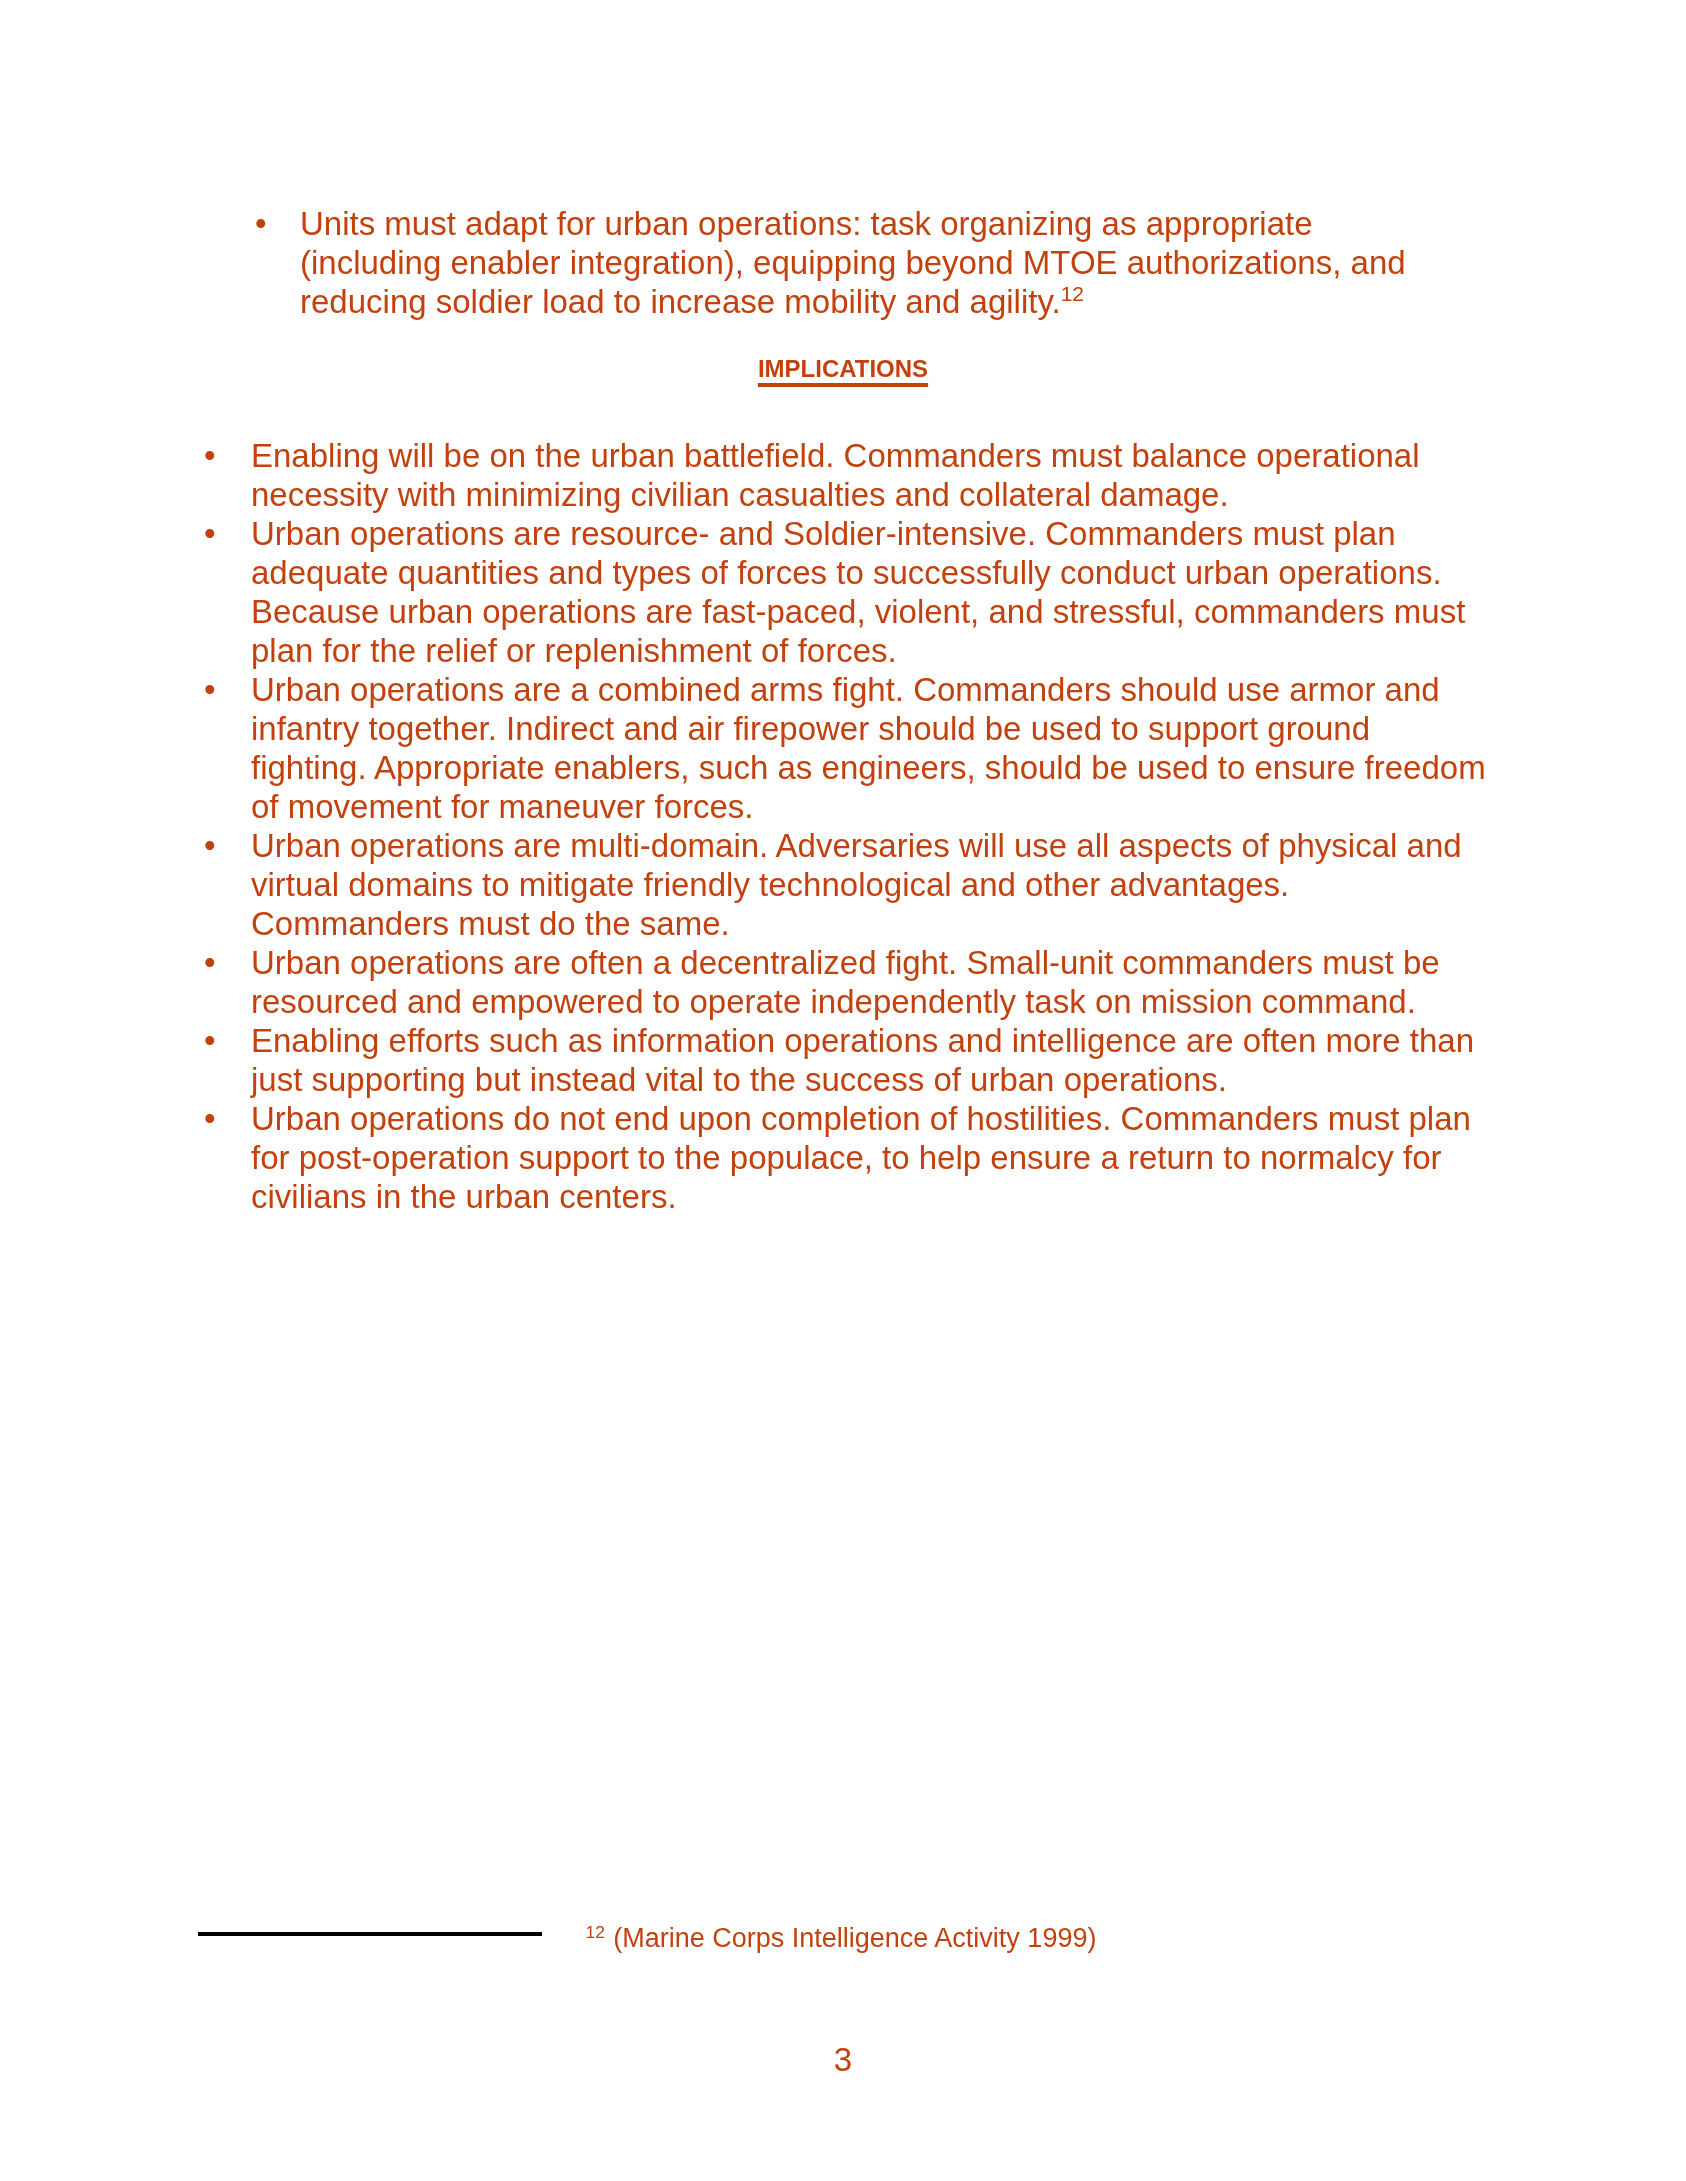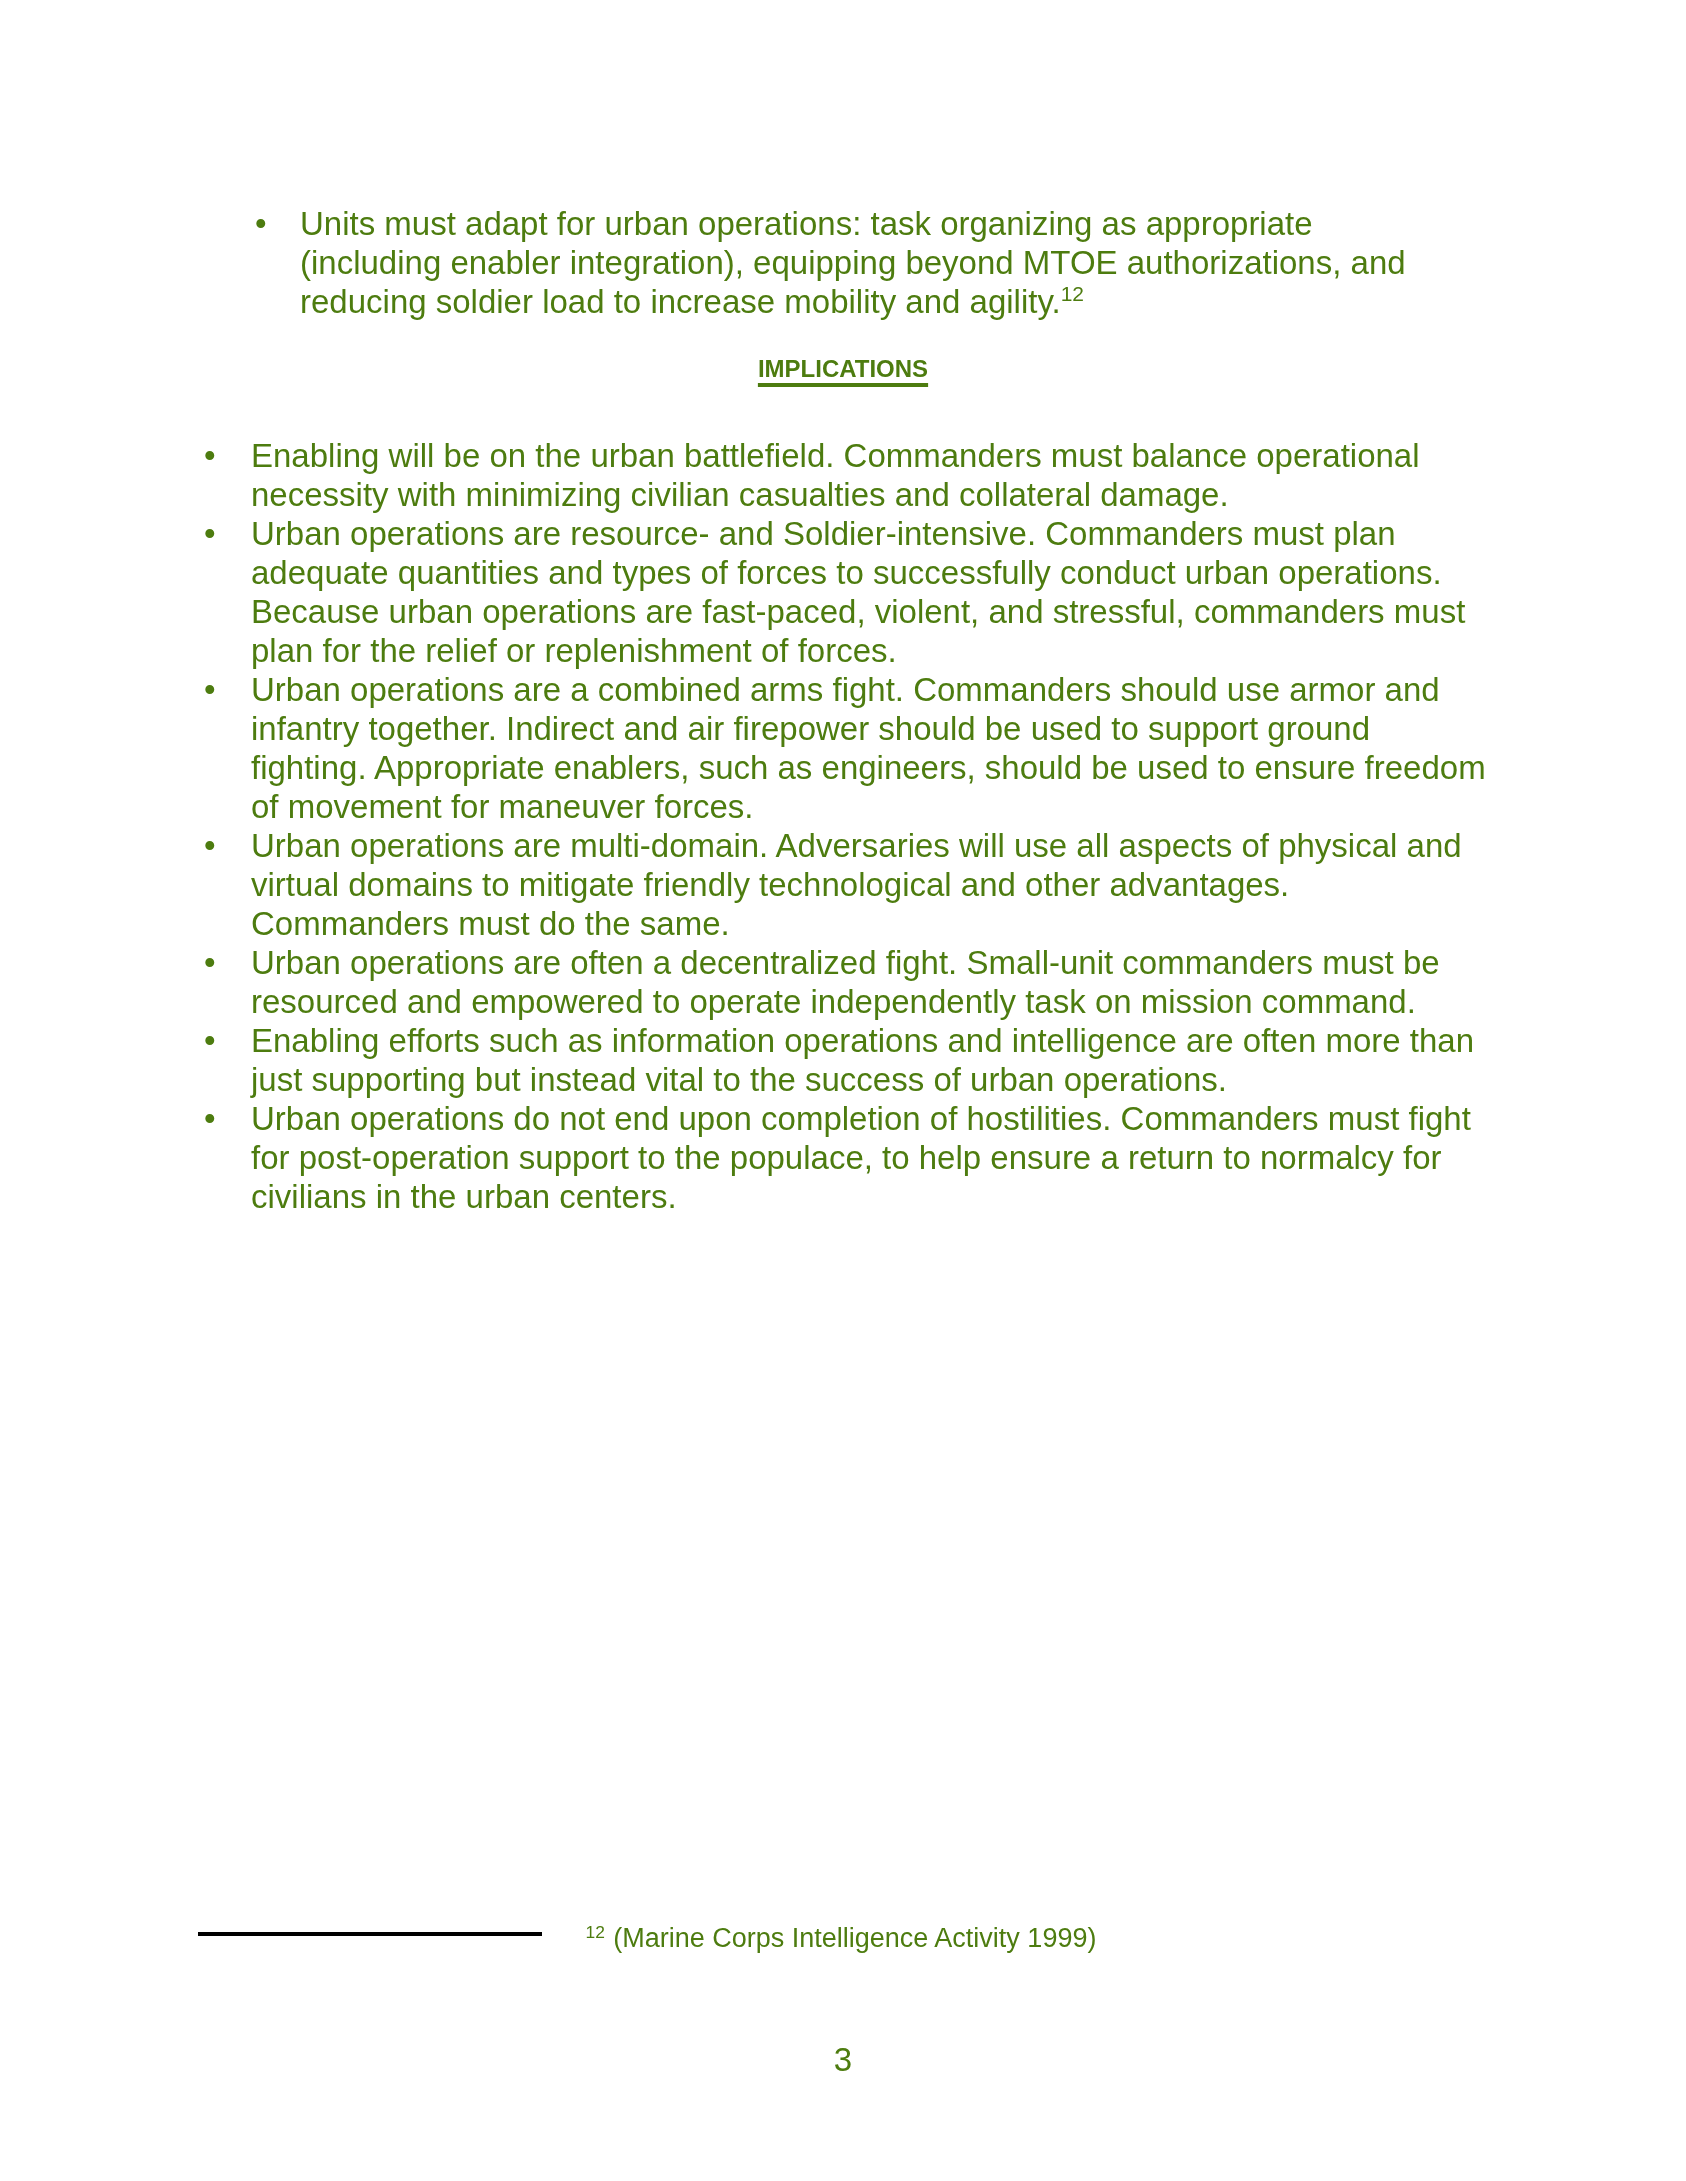--- a/index.html
+++ b/index.html
@@ -2,21 +2,21 @@
 <html style="font-size:14.7px"><head>
 <meta charset="utf-8">
 <style>
   * { margin: 0; padding: 0; box-sizing: border-box; }
   html, body { background: #ffffff; }
   .page {
     position: relative;
     width: 1686px;
     height: 2182px;
     background: #ffffff;
-    color: #4d7c0f;
+    color: #c2410c;
     font-family: "Liberation Sans", "DejaVu Sans", sans-serif;
     font-size: 33px;
     line-height: 39px;
     overflow: hidden;
   }
   ul.doc-list { list-style: none; position: absolute; }
   ul.doc-list li {
     position: relative;
     text-align: left;
   }
@@ -102,21 +102,21 @@
 
   <div class="heading">IMPLICATIONS</div>
 
   <ul class="doc-list main-list">
     <li>Enabling will be on the urban battlefield. Commanders must balance operational necessity with minimizing civilian casualties and collateral damage.</li>
     <li>Urban operations are resource- and Soldier-intensive. Commanders must plan adequate quantities and types of forces to successfully conduct urban operations. Because urban operations are fast-paced, violent, and stressful, commanders must plan for the relief or replenishment of forces.</li>
     <li>Urban operations are a combined arms fight. Commanders should use armor and infantry together. Indirect and air firepower should be used to support ground fighting. Appropriate enablers, such as engineers, should be used to ensure freedom of movement for maneuver forces.</li>
     <li>Urban operations are multi-domain. Adversaries will use all aspects of physical and virtual domains to mitigate friendly technological and other advantages. Commanders must do the same.</li>
     <li>Urban operations are often a decentralized fight. Small-unit commanders must be resourced and empowered to operate independently task on mission command.</li>
     <li>Enabling efforts such as information operations and intelligence are often more than just supporting but instead vital to the success of urban operations.</li>
-    <li>Urban operations do not end upon completion of hostilities. Commanders must fight for post-operation support to the populace, to help ensure a return to normalcy for civilians in the urban centers.</li>
+    <li>Urban operations do not end upon completion of hostilities. Commanders must plan for post-operation support to the populace, to help ensure a return to normalcy for civilians in the urban centers.</li>
   </ul>
 
   <div class="footnote-rule"></div>
 
   <div class="footnote">
     <sup class="fn-marker">12</sup><span class="fn-text">(Marine Corps Intelligence Activity 1999)</span>
   </div>
 
   <div class="page-number">3</div>
 

